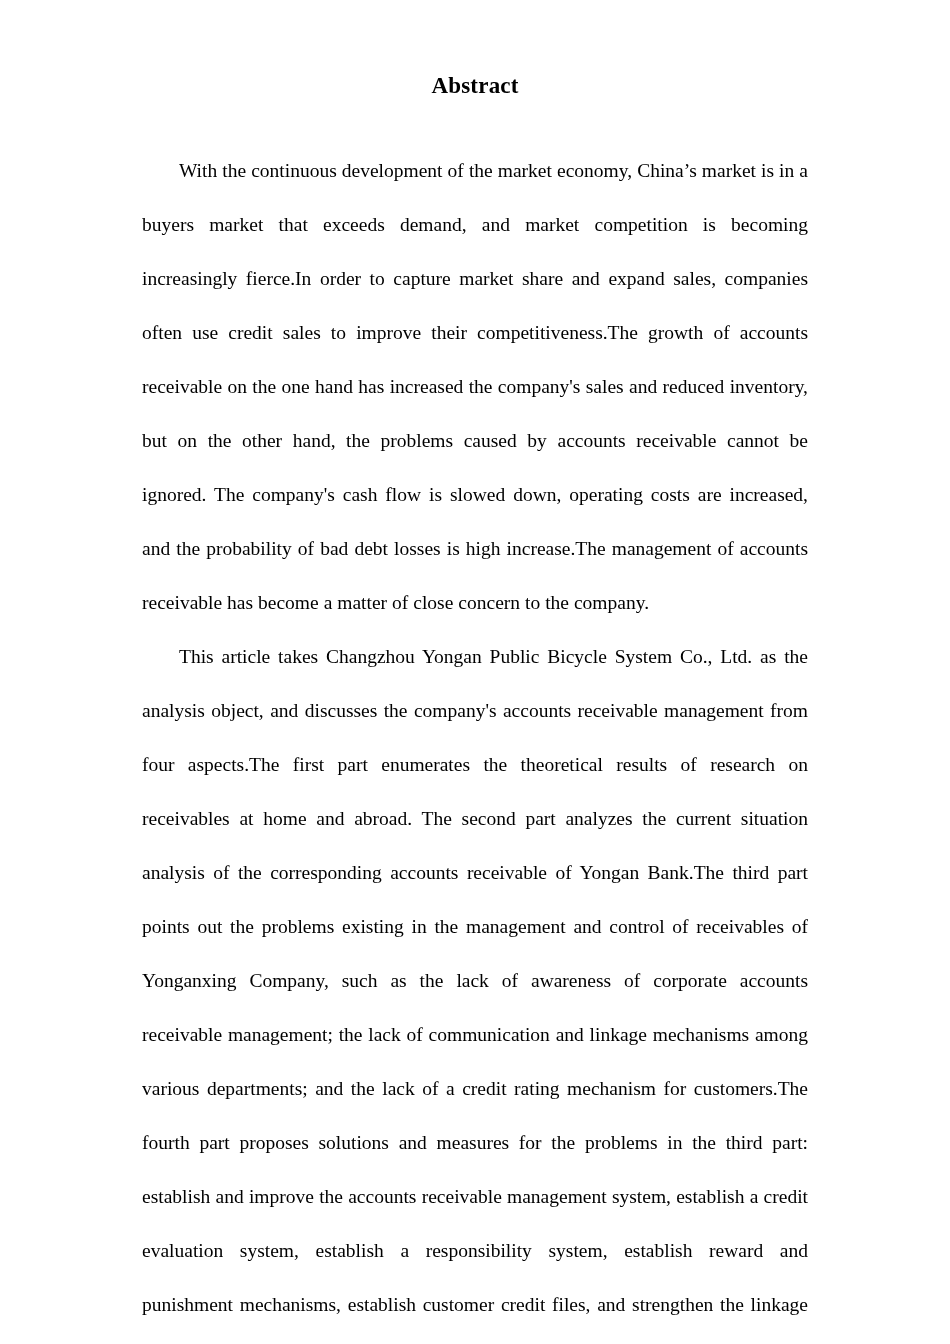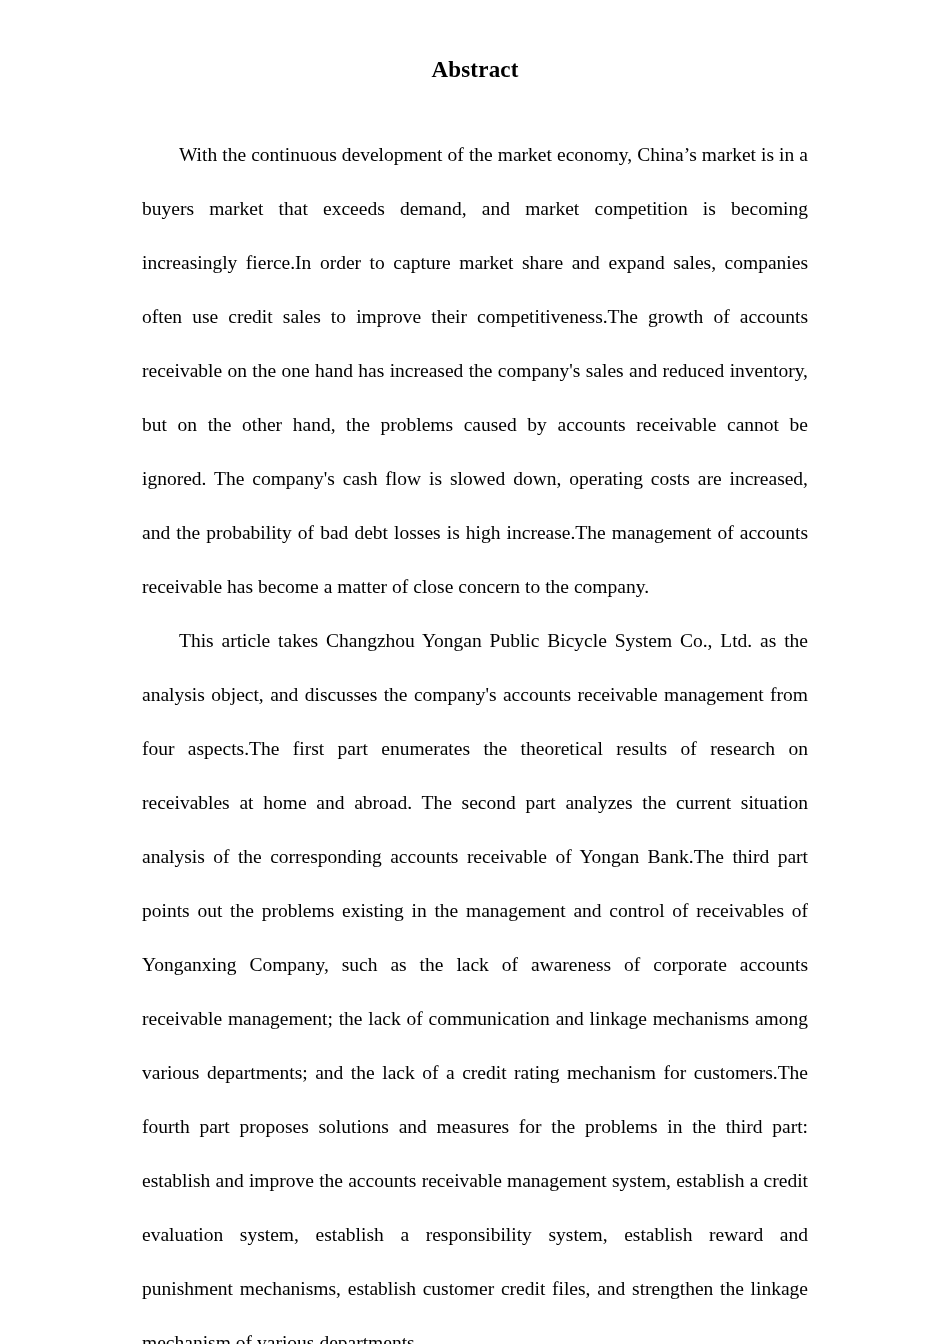--- a/index.html
+++ b/index.html
@@ -26,21 +26,21 @@
     left: 142px;
     top: 0;
     width: 666px;
   }
   .doc-title {
     font-size: 23px;
     font-weight: bold;
     text-align: center;
     letter-spacing: 0.2px;
     margin: 0;
-    padding-top: 56px;
+    padding-top: 72px;
     line-height: 28px;
   }
   .body-block {
     margin-top: 44px;
   }
   .para {
     font-size: 19.5px;
     line-height: 54px;
     text-align: justify;
     text-justify: inter-word;

